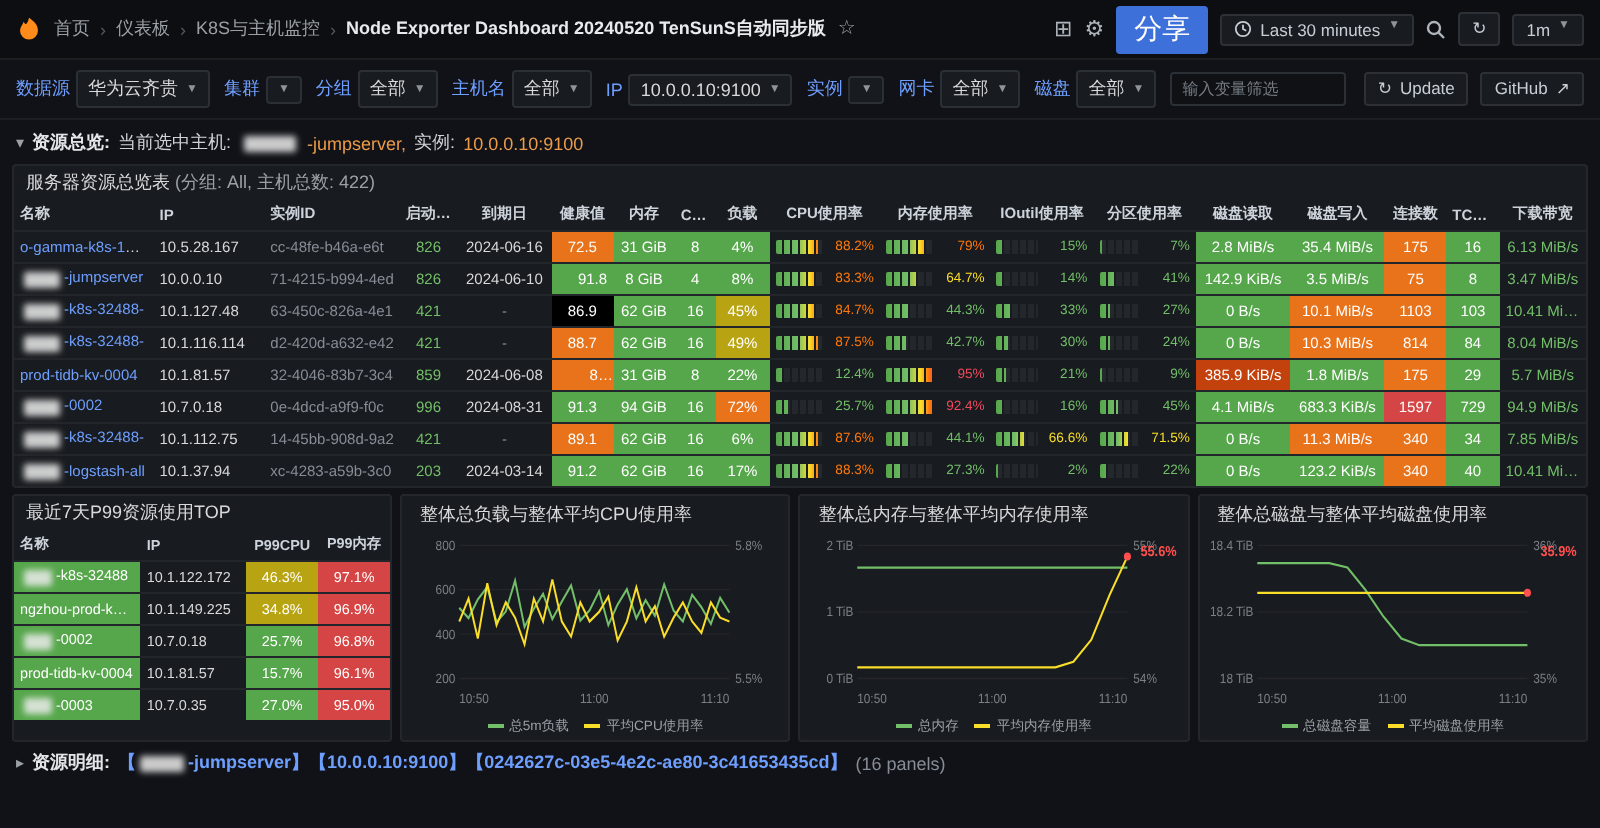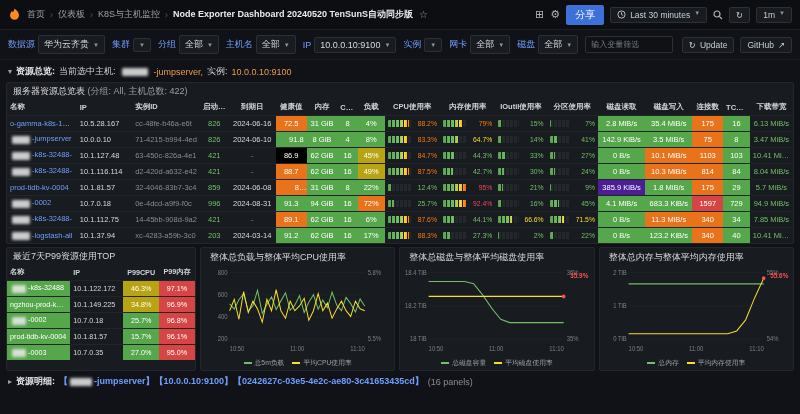--- a/index.html
+++ b/index.html
@@ -12,21 +12,21 @@
     display:flex;align-items:center;padding:0 8px;gap:6px;}
   .glogo{display:flex;align-items:center}
   .crumbs{display:flex;align-items:center;gap:5px;white-space:nowrap;overflow:hidden}
   .crumb{color:#9aa0a6;cursor:pointer}
   .crumb.active{color:#e9eaec;font-weight:bold}
   .sep{color:#565b62}
   .star{color:#9aa0a6;font-size:10px;cursor:pointer}
   .nav-right{margin-left:auto;display:flex;align-items:center;gap:6px}
   .icon-btn{color:#aeb4bc;font-size:11px;cursor:pointer;display:flex;align-items:center}
   .share-btn{background:#3d71d9;color:#fff;border:none;border-radius:2px;padding:3px 9px;
-    font-size:10px;font-family:inherit;cursor:pointer}
+    font-size:14px;font-family:inherit;cursor:pointer}
   .dark-btn{background:#181b1f;color:#c7ced6;border:1px solid #2d3036;border-radius:2px;
     padding:2px 6px;font-size:8.5px;font-family:inherit;display:flex;gap:4px;cursor:pointer}
   .caret{color:#8e949c;font-size:6px}
 
   
   .subnav{height:30px;flex:0 0 30px;display:flex;align-items:center;gap:7px;padding:0 8px;
     background:#111217;border-bottom:1px solid #1c1e22;}
   .vars{display:flex;align-items:center;gap:7px;overflow:hidden}
   .var{display:flex;align-items:center;gap:3px;white-space:nowrap}
   .var-label{color:#6e9fff}
@@ -495,21 +495,21 @@
                 </div>
               </td>
               <td>
                 <div class="gw">
                   <div class="lcd">
                     <i style="width: 9%; background-size: 1111.11% 100%;"></i>
                   </div>
                   <span class="gv" style="color: rgb(115, 191, 105);">9%</span>
                 </div>
               </td>
-              <td class="cellc" style="background: #4c1d95; margin-left: 18px;">385.9 KiB/s</td>
+              <td class="cellc" style="background: #c2410c; margin-left: 18px;">385.9 KiB/s</td>
               <td class="cellc" style="background: rgb(86, 166, 75);">1.8 MiB/s</td>
               <td class="cellc" style="background: rgb(232, 115, 26);">175</td>
               <td class="cellc" style="background: rgb(86, 166, 75);">29</td>
               <td class="bw">5.7 MiB/s</td>
             </tr>
             <tr>
               <td class="left"><span class="redact" style="width: 18px;"></span><span class="namelink">-0002</span></td>
               <td class="left">10.7.0.18</td>
               <td class="left dim">0e-4dcd-a9f9-f0c</td>
               <td class="up">996</td>
@@ -733,20 +733,50 @@
                 <span class="sw" style="background: rgb(115, 191, 105);"></span>
                 <span>总5m负载</span>
               </span>
               <span class="it">
                 <span class="sw" style="background: rgb(250, 222, 42);"></span>
                 <span>平均CPU使用率</span>
               </span>
             </div>
           </section>
           <section class="panel chart-panel">
+            <div class="panel-title">整体总内存与整体平均内存使用率</div>
+            <svg viewBox="0 0 190 82" preserveAspectRatio="none" class="chart-svg">
+              <line x1="26" y1="6" x2="163" y2="6" stroke="#24262b" stroke-width="0.6"></line>
+              <text x="24" y="8" text-anchor="end" font-size="6" fill="#7b8087">2 TiB</text>
+              <line x1="26" y1="36" x2="163" y2="36" stroke="#24262b" stroke-width="0.6"></line>
+              <text x="24" y="38" text-anchor="end" font-size="6" fill="#7b8087">1 TiB</text>
+              <line x1="26" y1="66" x2="163" y2="66" stroke="#24262b" stroke-width="0.6"></line>
+              <text x="24" y="68" text-anchor="end" font-size="6" fill="#7b8087">0 TiB</text>
+              <text x="166" y="8" text-anchor="start" font-size="6" fill="#7b8087">55%</text>
+              <text x="166" y="68" text-anchor="start" font-size="6" fill="#7b8087">54%</text>
+              <text x="26" y="77" text-anchor="start" font-size="6" fill="#7b8087">10:50</text>
+              <text x="94.5" y="77" text-anchor="middle" font-size="6" fill="#7b8087">11:00</text>
+              <text x="163" y="77" text-anchor="end" font-size="6" fill="#7b8087">11:10</text>
+              <polyline points="26.0,16.1 35.1,16.1 44.3,16.1 53.4,16.1 62.5,16.1 71.7,16.1 80.8,16.1 89.9,16.1 99.1,16.1 108.2,16.1 117.3,16.1 126.5,16.1 135.6,16.1 144.7,16.1 153.9,16.1 163.0,16.1" fill="none" stroke="#73bf69" stroke-width="1"></polyline>
+              <polyline points="26.0,61.0 35.1,61.0 44.3,61.0 53.4,61.0 62.5,61.0 71.7,61.0 80.8,61.0 89.9,61.0 99.1,61.0 108.2,61.0 117.3,61.0 126.5,61.0 135.6,58.5 144.7,48.5 153.9,28.5 163.0,11.0" fill="none" stroke="#fade2a" stroke-width="1"></polyline>
+              <text x="188" y="11" text-anchor="end" font-size="6.5" font-weight="bold" fill="#ff5050">55.6%</text>
+              <circle cx="163.0" cy="11.0" r="1.8" fill="#ff5050"></circle>
+            </svg>
+            <div class="legend">
+              <span class="it">
+                <span class="sw" style="background: rgb(115, 191, 105);"></span>
+                <span>总内存</span>
+              </span>
+              <span class="it">
+                <span class="sw" style="background: rgb(250, 222, 42);"></span>
+                <span>平均内存使用率</span>
+              </span>
+            </div>
+          </section>
+          <section class="panel chart-panel">
             <div class="panel-title">整体总磁盘与整体平均磁盘使用率</div>
             <svg viewBox="0 0 190 82" preserveAspectRatio="none" class="chart-svg">
               <line x1="26" y1="6" x2="163" y2="6" stroke="#24262b" stroke-width="0.6"></line>
               <text x="24" y="8" text-anchor="end" font-size="6" fill="#7b8087">18.4 TiB</text>
               <line x1="26" y1="36" x2="163" y2="36" stroke="#24262b" stroke-width="0.6"></line>
               <text x="24" y="38" text-anchor="end" font-size="6" fill="#7b8087">18.2 TiB</text>
               <line x1="26" y1="66" x2="163" y2="66" stroke="#24262b" stroke-width="0.6"></line>
               <text x="24" y="68" text-anchor="end" font-size="6" fill="#7b8087">18 TiB</text>
               <text x="166" y="8" text-anchor="start" font-size="6" fill="#7b8087">36%</text>
               <text x="166" y="68" text-anchor="start" font-size="6" fill="#7b8087">35%</text>
@@ -762,50 +792,20 @@
               <span class="it">
                 <span class="sw" style="background: rgb(115, 191, 105);"></span>
                 <span>总磁盘容量</span>
               </span>
               <span class="it">
                 <span class="sw" style="background: rgb(250, 222, 42);"></span>
                 <span>平均磁盘使用率</span>
               </span>
             </div>
           </section>
-          <section class="panel chart-panel">
-            <div class="panel-title">整体总内存与整体平均内存使用率</div>
-            <svg viewBox="0 0 190 82" preserveAspectRatio="none" class="chart-svg">
-              <line x1="26" y1="6" x2="163" y2="6" stroke="#24262b" stroke-width="0.6"></line>
-              <text x="24" y="8" text-anchor="end" font-size="6" fill="#7b8087">2 TiB</text>
-              <line x1="26" y1="36" x2="163" y2="36" stroke="#24262b" stroke-width="0.6"></line>
-              <text x="24" y="38" text-anchor="end" font-size="6" fill="#7b8087">1 TiB</text>
-              <line x1="26" y1="66" x2="163" y2="66" stroke="#24262b" stroke-width="0.6"></line>
-              <text x="24" y="68" text-anchor="end" font-size="6" fill="#7b8087">0 TiB</text>
-              <text x="166" y="8" text-anchor="start" font-size="6" fill="#7b8087">55%</text>
-              <text x="166" y="68" text-anchor="start" font-size="6" fill="#7b8087">54%</text>
-              <text x="26" y="77" text-anchor="start" font-size="6" fill="#7b8087">10:50</text>
-              <text x="94.5" y="77" text-anchor="middle" font-size="6" fill="#7b8087">11:00</text>
-              <text x="163" y="77" text-anchor="end" font-size="6" fill="#7b8087">11:10</text>
-              <polyline points="26.0,16.1 35.1,16.1 44.3,16.1 53.4,16.1 62.5,16.1 71.7,16.1 80.8,16.1 89.9,16.1 99.1,16.1 108.2,16.1 117.3,16.1 126.5,16.1 135.6,16.1 144.7,16.1 153.9,16.1 163.0,16.1" fill="none" stroke="#73bf69" stroke-width="1"></polyline>
-              <polyline points="26.0,61.0 35.1,61.0 44.3,61.0 53.4,61.0 62.5,61.0 71.7,61.0 80.8,61.0 89.9,61.0 99.1,61.0 108.2,61.0 117.3,61.0 126.5,61.0 135.6,58.5 144.7,48.5 153.9,28.5 163.0,11.0" fill="none" stroke="#fade2a" stroke-width="1"></polyline>
-              <text x="188" y="11" text-anchor="end" font-size="6.5" font-weight="bold" fill="#ff5050">55.6%</text>
-              <circle cx="163.0" cy="11.0" r="1.8" fill="#ff5050"></circle>
-            </svg>
-            <div class="legend">
-              <span class="it">
-                <span class="sw" style="background: rgb(115, 191, 105);"></span>
-                <span>总内存</span>
-              </span>
-              <span class="it">
-                <span class="sw" style="background: rgb(250, 222, 42);"></span>
-                <span>平均内存使用率</span>
-              </span>
-            </div>
-          </section>
         </div>
     </div>
 
     <div class="row-hdr">
       <span class="chev">▸</span>
       <span class="rh-title">资源明细:</span>
       <span class="detail-links">
         <span>【</span><span class="redact" style="width:22px"></span><span>-jumpserver】</span><span>【10.0.0.10:9100】</span><span>【0242627c-03e5-4e2c-ae80-3c41653435cd】</span>
       </span>
       <span class="panels-count">(16 panels)</span>

